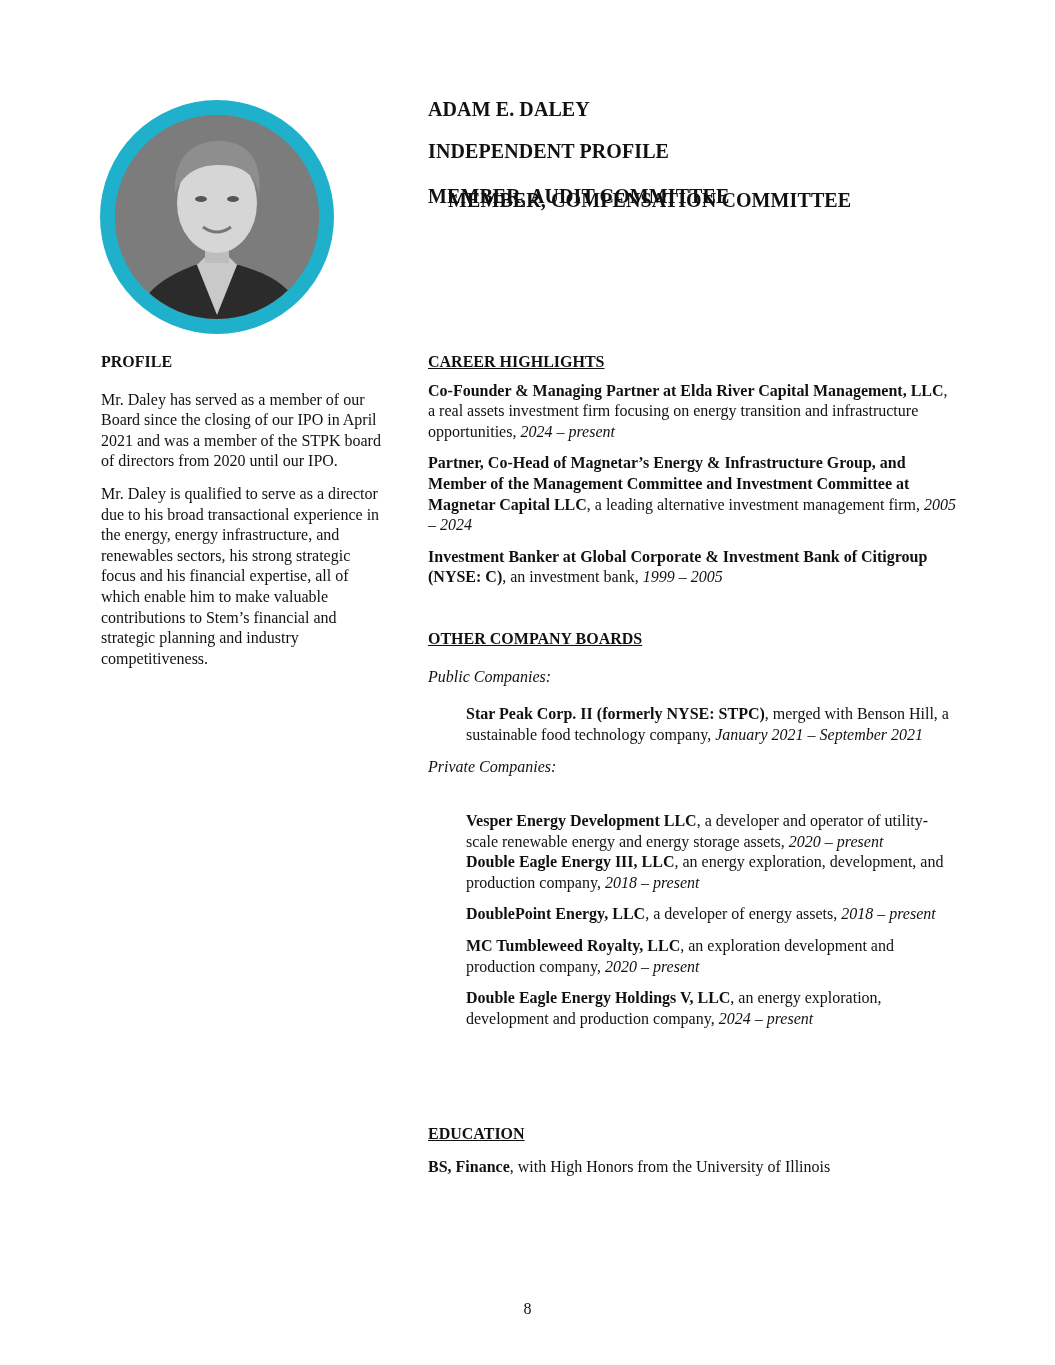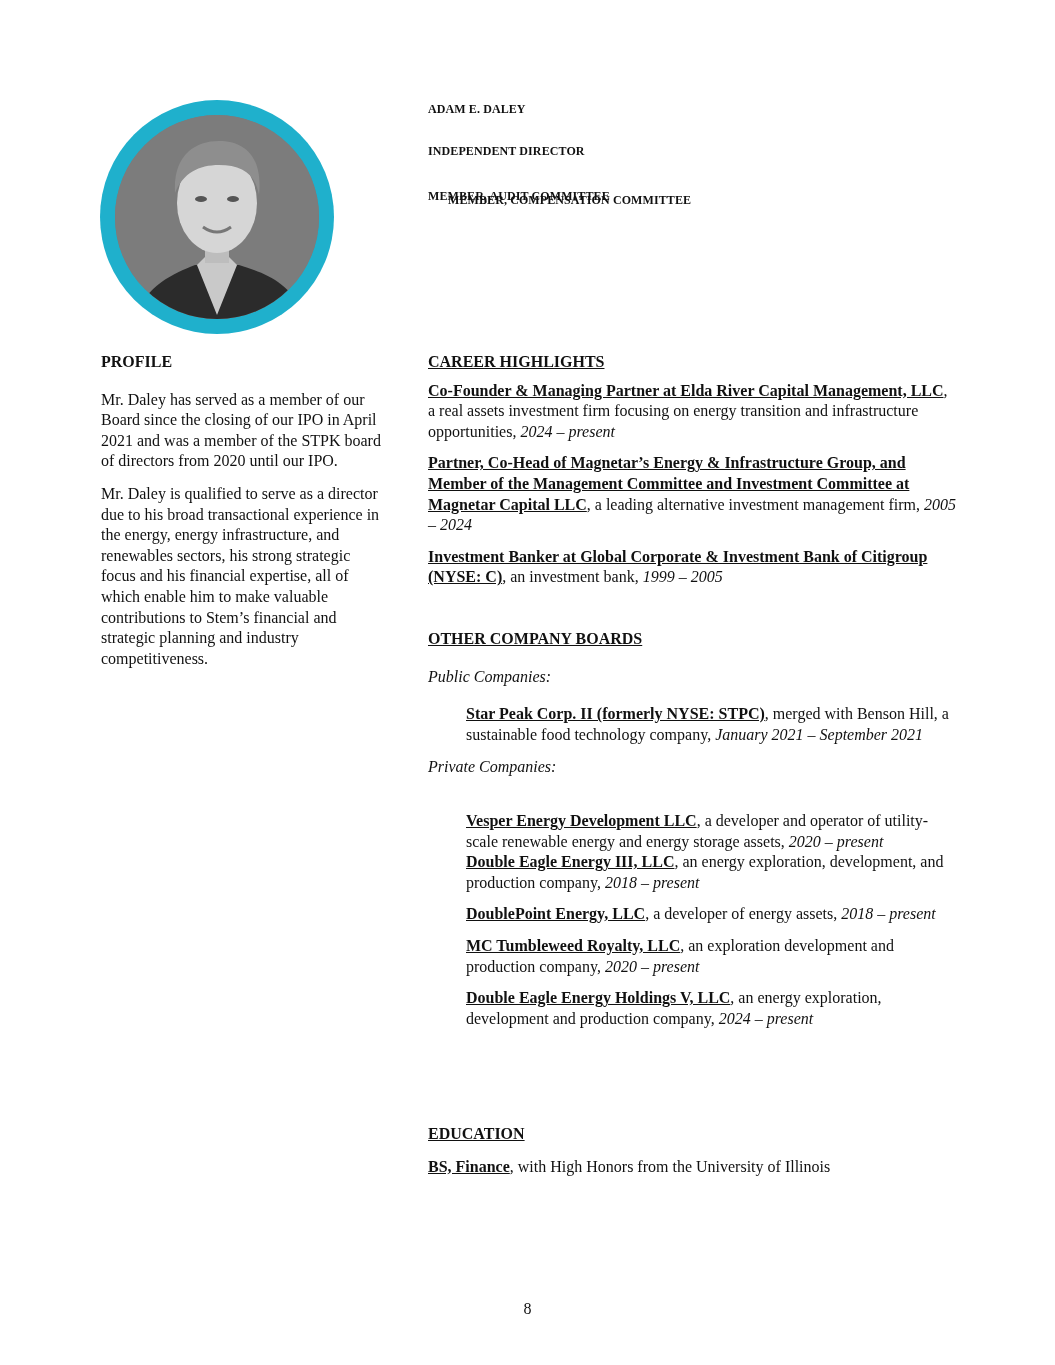--- a/index.html
+++ b/index.html
@@ -4,31 +4,31 @@
 <style>
   html, body { margin: 0; padding: 0; background: #ffffff; }
   body { width: 1055px; height: 1365px; position: relative; overflow: hidden;
          font-family: "Liberation Serif", "DejaVu Serif", serif; color: #111; font-size: 16px; line-height: 20.6px; }
   .abs { position: absolute; }
   .photo-wrap { left: 100px; top: 100px; width: 234px; height: 234px; border-radius: 50%;
                 background: #1fb0cc; }
   .photo-inner { position: absolute; left: 15px; top: 15px; width: 204px; height: 204px; border-radius: 50%;
                  overflow: hidden; background: #7b7b7b; }
   .photo-inner svg { width: 100%; height: 100%; display: block; }
-  .hdr { left: 428px; font-weight: bold; font-size: 12px; letter-spacing: 0.1px; }
+  .hdr { left: 428px; font-weight: bold; font-size: 20px; letter-spacing: 0.1px; }
   .sec-title { font-weight: bold; }
   .underline { text-decoration: underline; }
   .left-col { left: 101px; top: 352px; width: 300px; }
   .left-col p { margin: 0 16px 12px 0; }
   .right-col { left: 428px; width: 530px; }
   .right-col p { margin: 0; }
   .career p { margin-bottom: 11px; }
   .indent { padding-left: 38px; }
   i, .it { font-style: italic; }
-  b { font-weight: bold; text-decoration: underline; }
+  b { font-weight: bold; }
   .pagenum { left: 0; width: 1055px; top: 1299px; text-align: center; }
 </style>
 </head>
 <body>
 
 <div class="abs photo-wrap">
   <div class="photo-inner">
     <svg viewBox="0 0 204 204">
       <rect width="204" height="204" fill="#7c7c7c"></rect>
       <path d="M20 204 C30 170 60 158 80 150 L124 150 C150 158 178 168 190 204 Z" fill="#2b2b2b"></path>
@@ -37,21 +37,21 @@
       <ellipse cx="102" cy="88" rx="40" ry="50" fill="#d6d6d6"></ellipse>
       <path d="M60 78 C58 40 80 26 104 26 C130 26 148 42 144 80 C140 58 126 50 104 50 C84 50 68 58 60 78 Z" fill="#8e8e8e"></path>
       <ellipse cx="86" cy="84" rx="6" ry="3" fill="#555"></ellipse>
       <ellipse cx="118" cy="84" rx="6" ry="3" fill="#555"></ellipse>
       <path d="M88 112 Q102 122 116 112" stroke="#777" stroke-width="3" fill="none"></path>
     </svg>
   </div>
 </div>
 
 <div class="abs hdr" style="top:99px;">ADAM E. DALEY</div>
-<div class="abs hdr" style="top:141px;">INDEPENDENT DIRECTOR</div>
+<div class="abs hdr" style="top:141px;">INDEPENDENT PROFILE</div>
 <div class="abs hdr" style="top:186px;">MEMBER, AUDIT COMMITTEE</div>
 <div class="abs hdr" style="top:190px;margin-left:20px;">MEMBER, COMPENSATION COMMITTEE</div>
 
 <div class="abs left-col">
   <p class="sec-title" style="margin-bottom:17px;">PROFILE</p>
   <p>Mr. Daley has served as a member of our Board since the closing of our IPO in April 2021 and was a member of the STPK board of directors from 2020 until our IPO.</p>
   <p>Mr. Daley is qualified to serve as a director due to his broad transactional experience in the energy, energy infrastructure, and renewables sectors, his strong strategic focus and his financial expertise, all of which enable him to make valuable contributions to Stem’s financial and strategic planning and industry competitiveness.</p>
 </div>
 
 <div class="abs right-col career" style="top:352px;">

